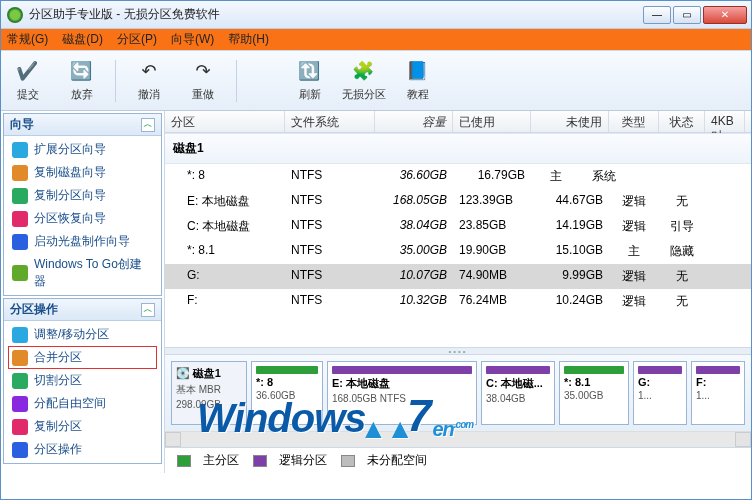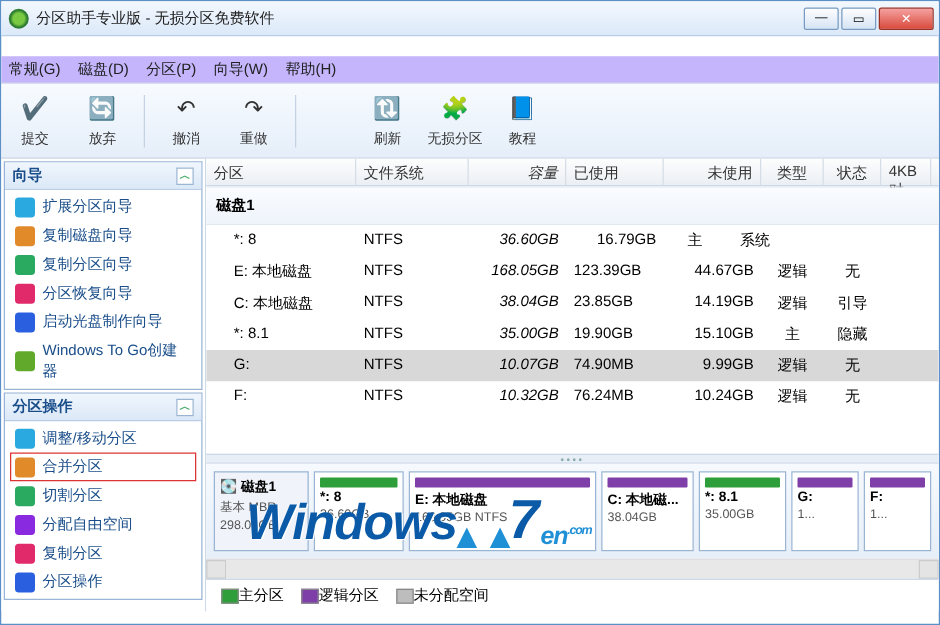--- a/index.html
+++ b/index.html
@@ -7,21 +7,21 @@
 
 
 .titlebar { height: 28px; background: linear-gradient(#f3f8fe,#dce9f9); display: flex; align-items: center; padding: 0 4px; border-bottom: 1px solid #b9cde6; }
 .titlebar .appicon { width: 16px; height: 16px; margin: 0 6px 0 2px; background: radial-gradient(circle,#7ac943 40%,#2e7d32 60%); border-radius: 50%; }
 .titlebar .title { font-size: 12px; color: #222; flex: 1; }
 .winbtns { display: flex; gap: 2px; }
 .winbtn { width: 28px; height: 18px; border: 1px solid #7a9bc1; border-radius: 2px; background: linear-gradient(#fdfdfe,#d6e4f4); font-size: 10px; display: flex; align-items: center; justify-content: center; }
 .winbtn.close { width: 44px; background: linear-gradient(#f5a1a1,#d94b3b); color: #fff; border-color: #9a2f22; }
 
 
-.menubar { height: 22px; background: #c4b5fd; display: flex; align-items: center; padding: 0 6px; gap: 14px; font-size: 12px; color: #222; border-bottom: 1px solid #cdd9e8; margin-top: 16px; }
+.menubar { height: 22px; background: #f97316; display: flex; align-items: center; padding: 0 6px; gap: 14px; font-size: 12px; color: #222; border-bottom: 1px solid #cdd9e8; }
 
 
 .toolbar { height: 60px; background: linear-gradient(#f7fbff,#e5eef9); border-bottom: 1px solid #bccadb; display: flex; align-items: center; }
 .tbtn { width: 54px; height: 54px; display: flex; flex-direction: column; align-items: center; justify-content: center; font-size: 11px; color: #333; gap: 4px; }
 .tbtn .ic { width: 24px; height: 24px; display: flex; align-items: center; justify-content: center; font-size: 18px; }
 .tsep { width: 1px; height: 42px; background: #c4d2e3; margin: 0 6px; }
 
 
 .main { display: flex; height: 362px; }
 .sidebar { width: 184px; background: #fff; border-right: 1px solid #cdd9e8; overflow-y: auto; }
@@ -48,21 +48,21 @@
 
 .diskmap { height: 76px; background: linear-gradient(#f6faff,#e6eef8); padding: 6px; display: flex; gap: 4px; font-size: 11px; overflow: hidden; }
 .dblk { border: 1px solid #9ab5d4; background: #fff; padding: 4px; display: flex; flex-direction: column; gap: 2px; min-width: 54px; }
 .dblk .bar { height: 8px; border-radius: 1px; }
 .dblk .bt { font-weight: bold; font-size: 11px; }
 .dblk .bs { font-size: 10px; color: #555; white-space: nowrap; overflow: hidden; }
 .dblk.disk { width: 76px; background: #f0f4fa; }
 
 
 .legend { height: 26px; border-top: 1px solid #cdd9e8; display: flex; align-items: center; gap: 14px; padding: 0 12px; font-size: 12px; }
-.lg { display: flex; align-items: center; gap: 0; }
+.lg { display: flex; align-items: center; gap: 12px; }
 .sw { width: 14px; height: 12px; border: 1px solid #888; }
 
 
 .hscroll { height: 16px; background: #f0f0f0; border-top: 1px solid #ddd; display:flex; }
 .hscroll .arr { width:16px; background:#e4e4e4; border:1px solid #ccc; }
 .hscroll .thumb { flex:1; background:#e8e8e8; }
 
 
 .watermark { position: absolute; left: 196px; bottom: 58px; pointer-events: none; font-family: Arial Black, sans-serif; font-size: 40px; font-style: italic; font-weight: 900; color: #0a5aa8; text-shadow: 1px 1px 0 #fff; display: flex; align-items: flex-end; letter-spacing: -1px; }
 .watermark .roof { color:#1f8fd6; font-size:28px; margin: 0 -6px -4px -6px; }

